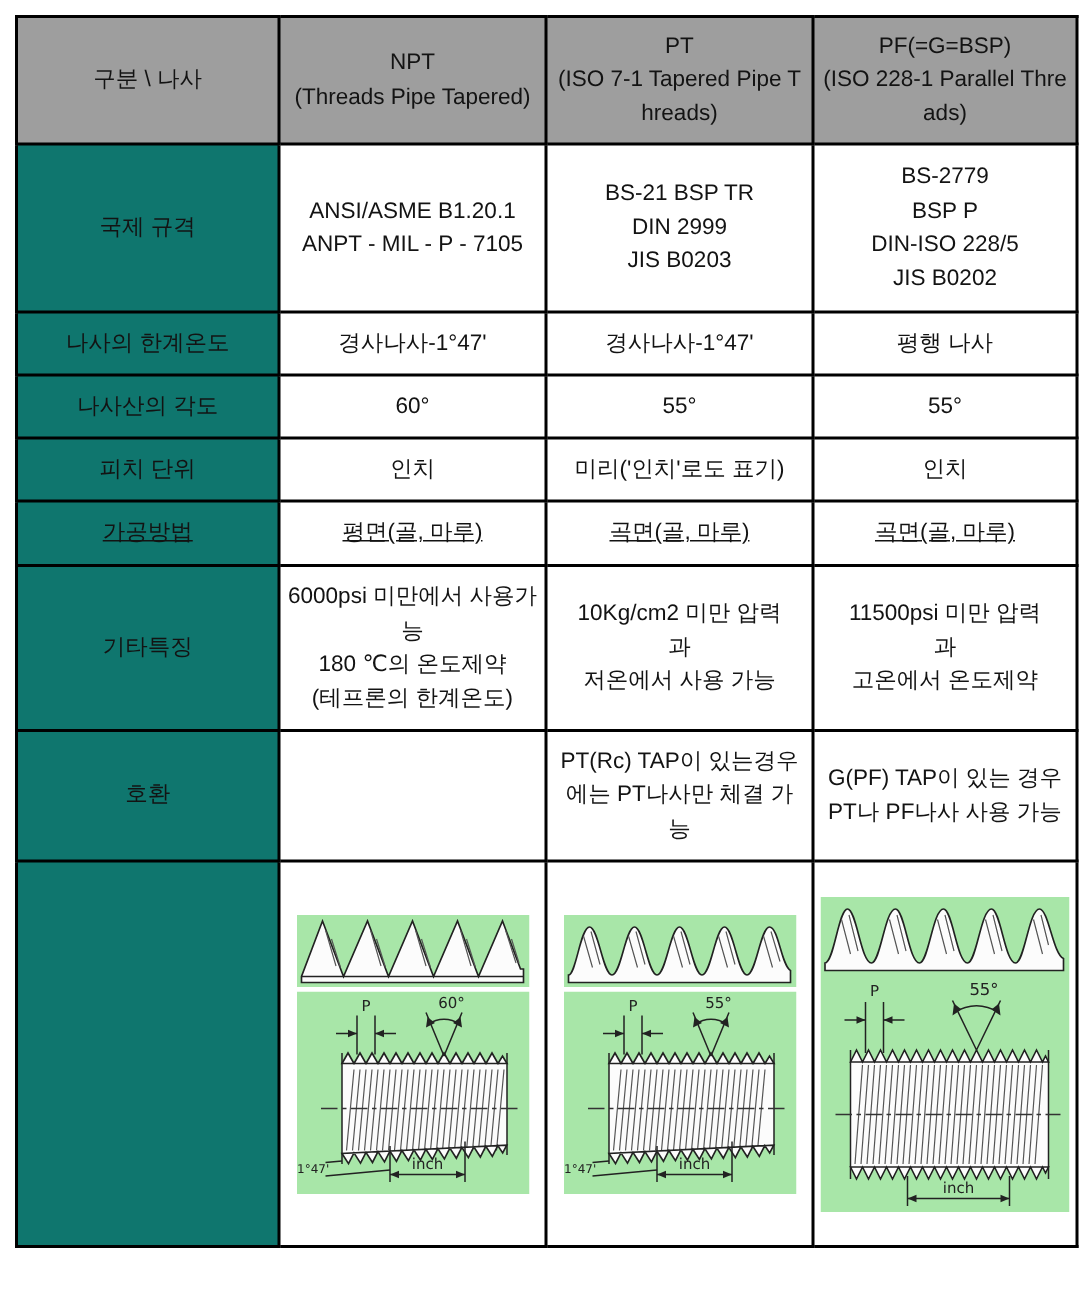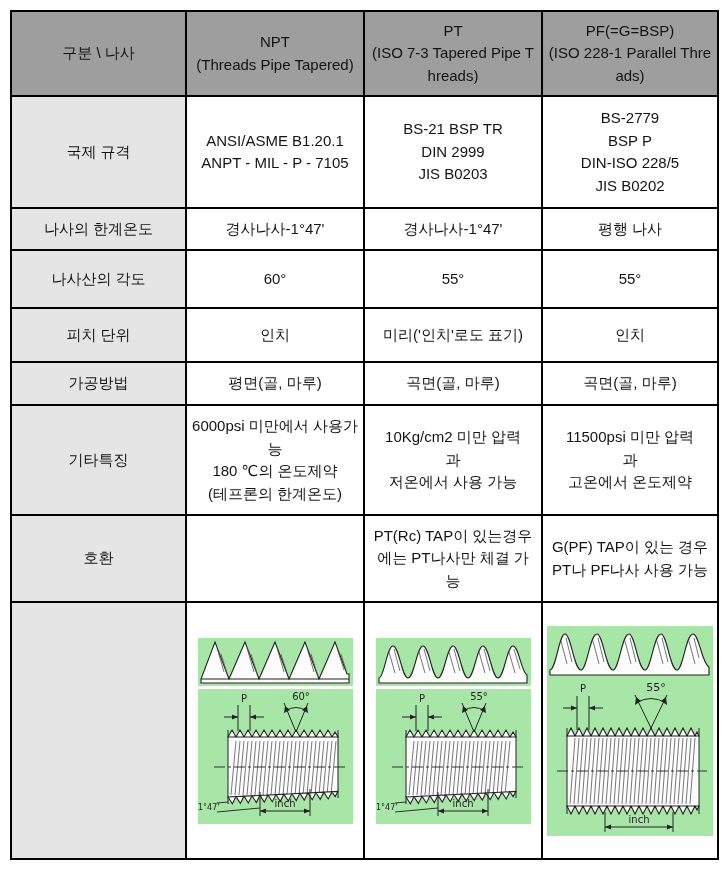--- a/index.html
+++ b/index.html
@@ -14,27 +14,27 @@
     width: 707px; margin: 10px 0 0 10px;
   }
   .cmp th, .cmp td {
     border: 2px solid #000;
     font-size: 15px; font-weight: 400;
     text-align: center; vertical-align: middle;
     line-height: 1.5; padding: 3px 5px;
     white-space: pre-line; word-break: break-all;
   }
   .head   { background: #9e9e9e; }
-  .rlabel { background: #e5e5e5; }
+  .rlabel { background: #0f766e; }
   tr.hr { height: 85px; }
   tr.r1 { height: 112px; }
   tr.r2 { height: 42px; }
-  tr.r3 { height: 58px; margin-top: 46px; }
-  tr.r4 { height: 54px; }
-  tr.r5 { height: 43px; }
+  tr.r3 { height: 42px; margin-top: 46px; }
+  tr.r4 { height: 42px; }
+  tr.r5 { height: 43px; text-decoration: underline; }
   tr.r6 { height: 64px; }
   tr.r7 { height: 110px; }
   tr.r8 { height: 87px; }
   tr.r9 { height: 224px; }
   td.figcell { padding: 0; height: 224px; }
   .fig {
     display: flex; flex-direction: column;
     align-items: center; justify-content: center;
     gap: 3px; height: 100%;
   }
@@ -57,21 +57,21 @@
       <col style="width:178px">
       <col style="width:176px">
   </colgroup>
 
   <tbody>
       <tr class="hr">
     <th class="head">구분 \ 나사</th>
     <th class="head">NPT
 (Threads Pipe Tapered)</th>
     <th class="head">PT
-(ISO 7-3 Tapered Pipe Threads)</th>
+(ISO 7-1 Tapered Pipe Threads)</th>
     <th class="head">PF(=G=BSP)
 (ISO 228-1 Parallel Threads)</th>
   </tr>
 
   <tr class="r1">
     <td class="rlabel">국제 규격</td>
     <td>ANSI/ASME B1.20.1
 ANPT - MIL - P - 7105</td>
     <td>BS-21 BSP TR
 DIN 2999

